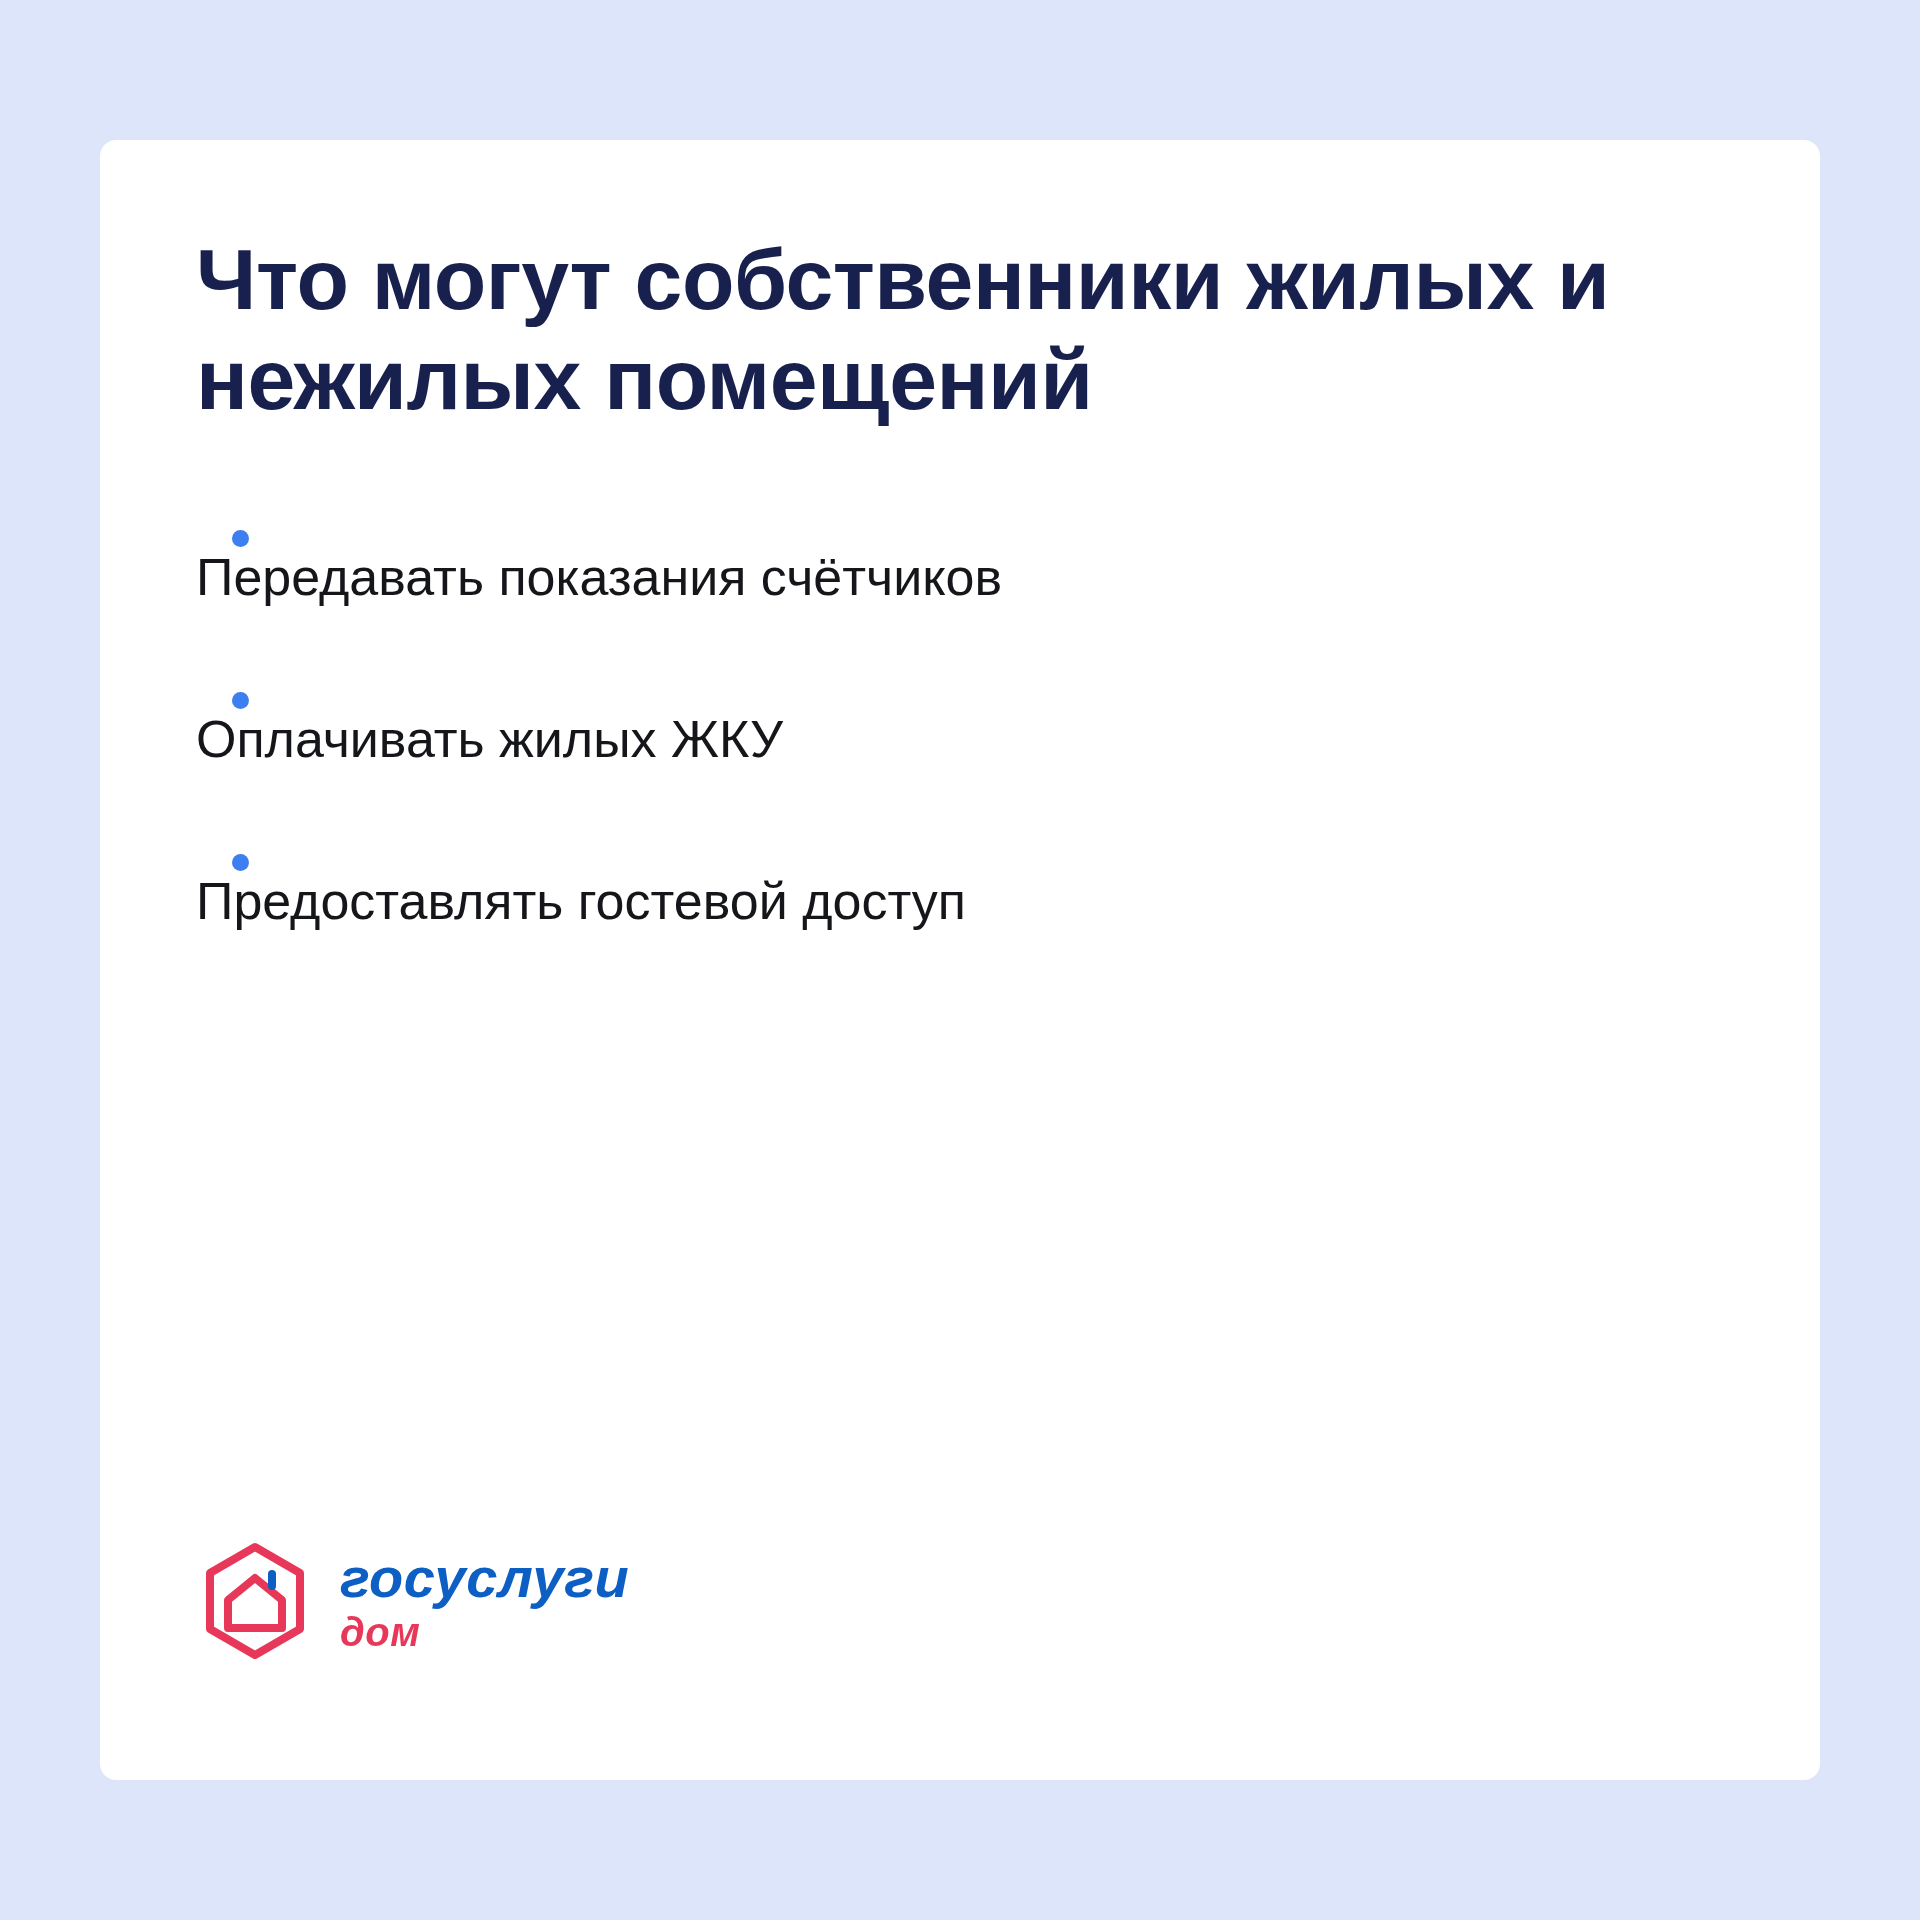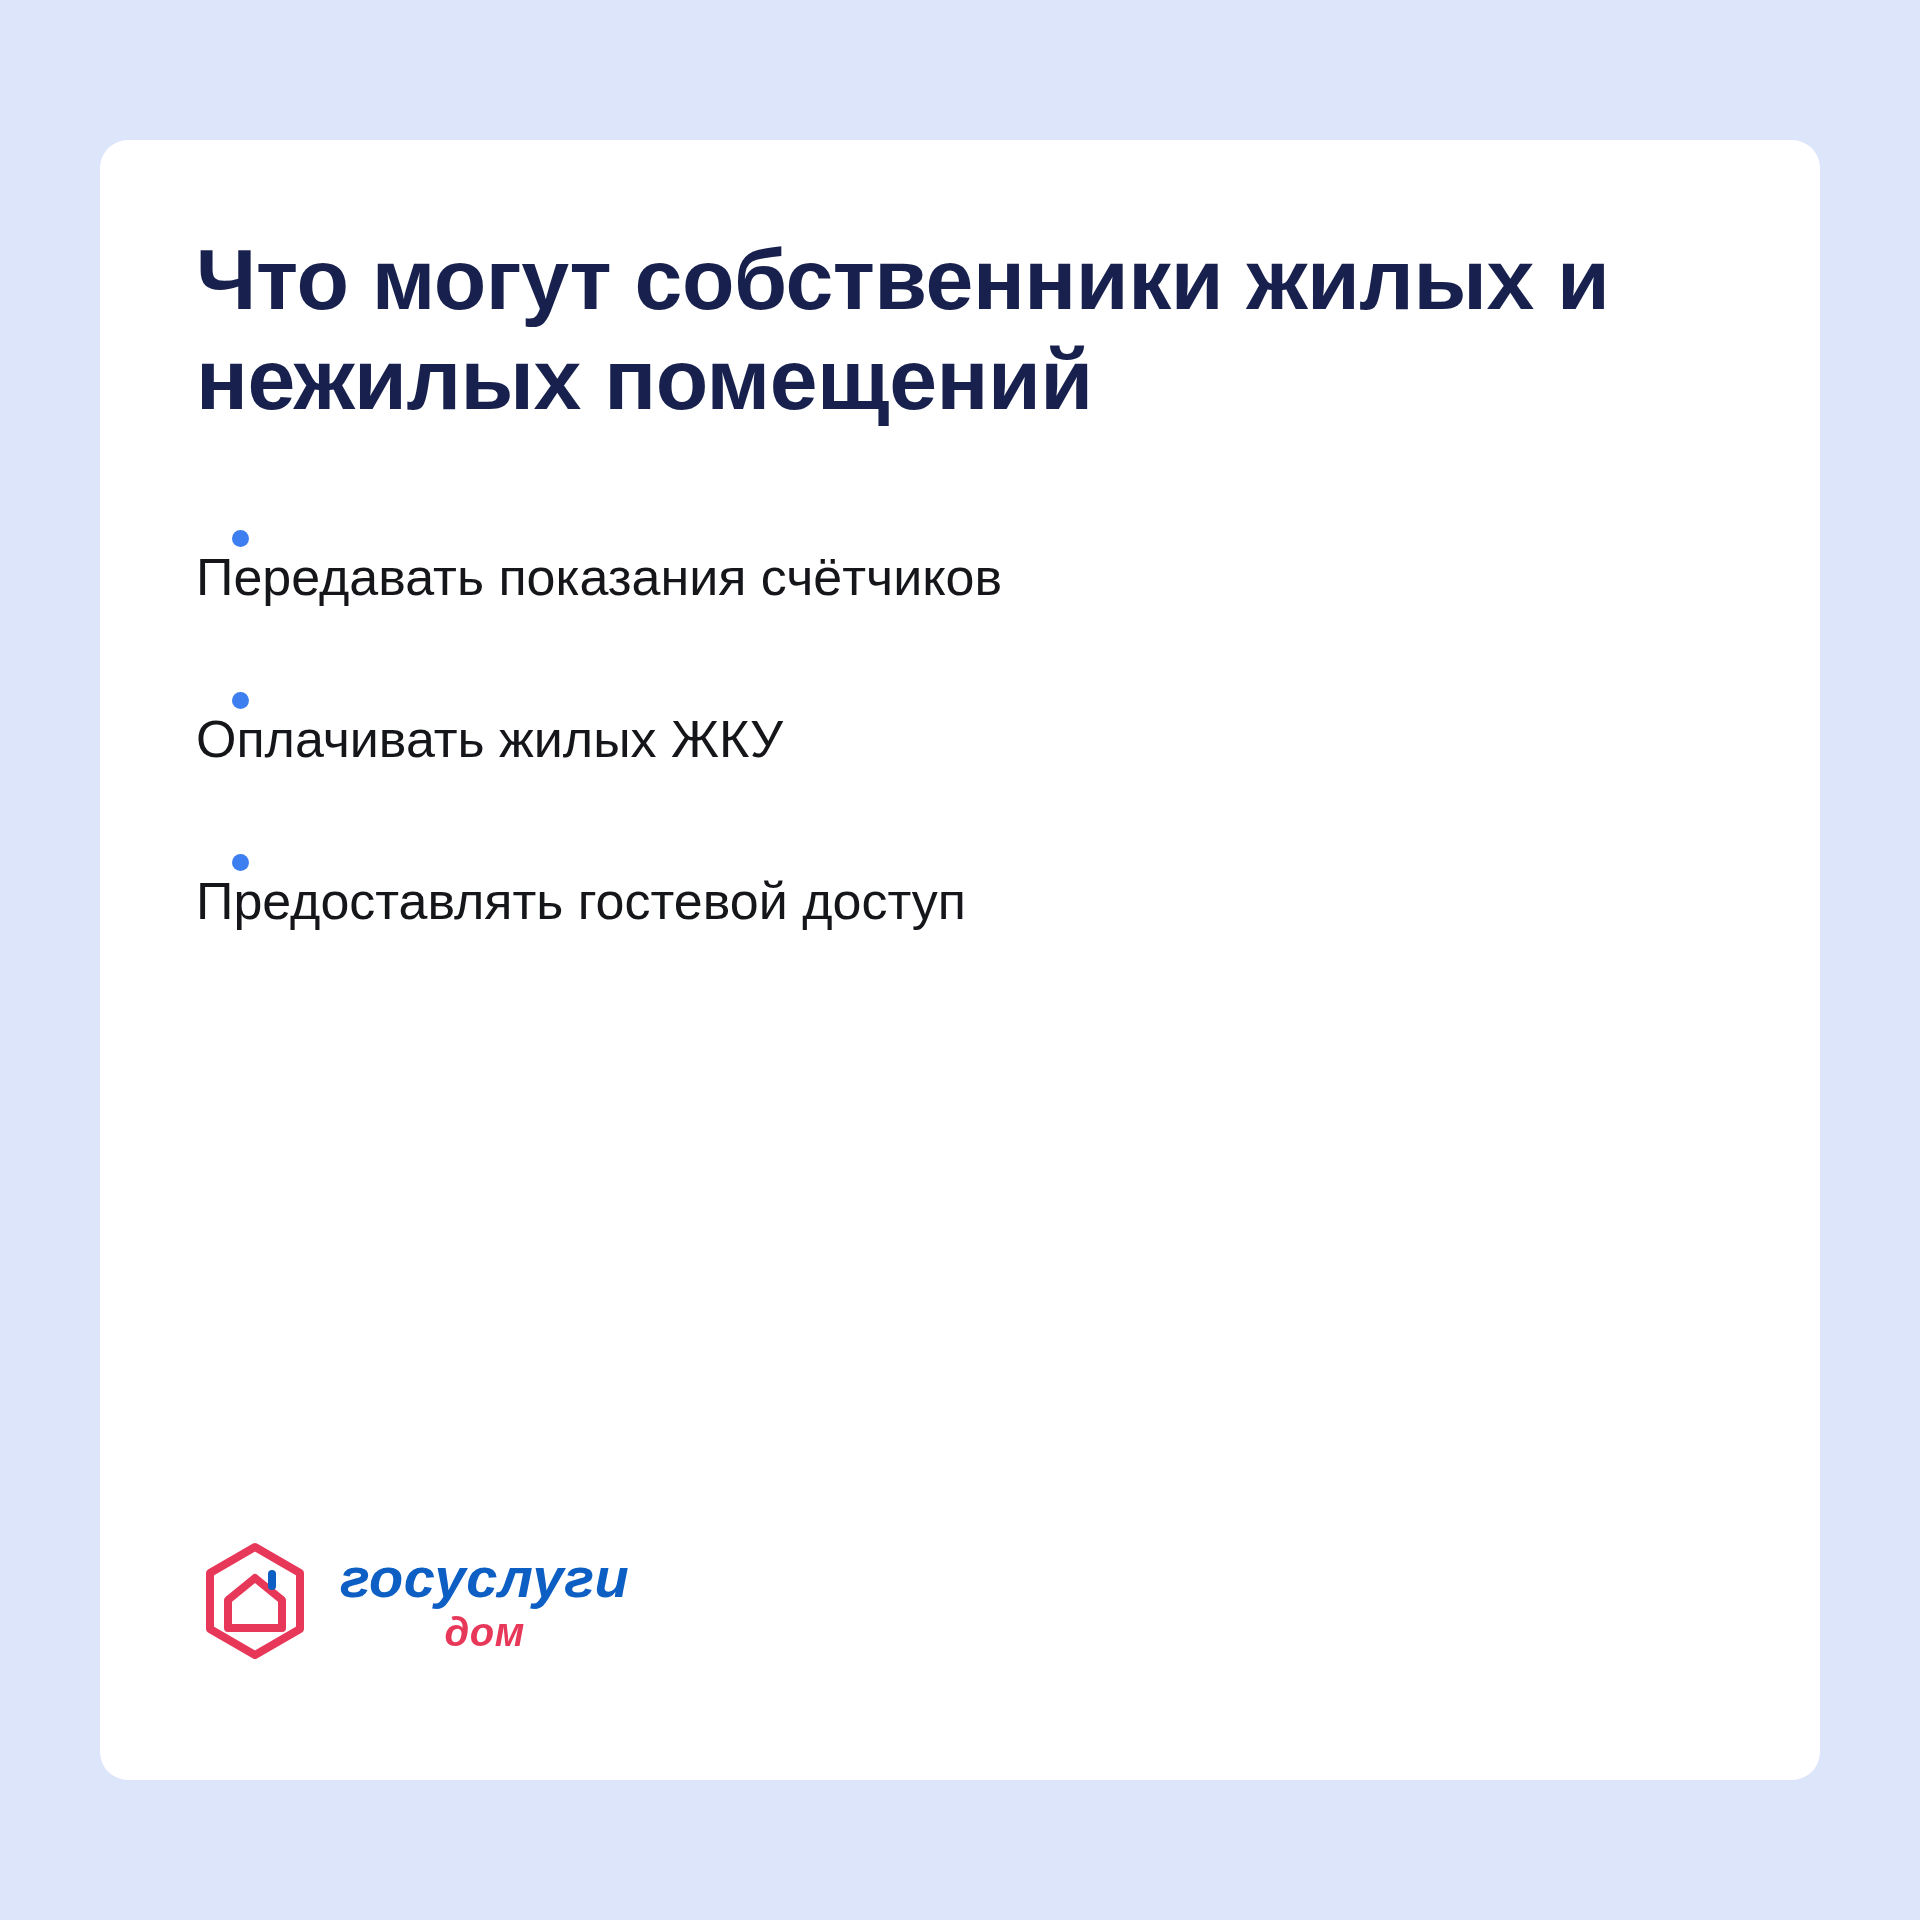--- a/index.html
+++ b/index.html
@@ -20,21 +20,21 @@
     box-sizing: border-box;
     padding: 140px 100px;
     display: flex;
     align-items: stretch;
     justify-content: center;
   }
   .card {
     position: relative;
     flex: 1 1 auto;
     background: #ffffff;
-    border-radius: 28px;
+    border-radius: 16px;
     box-sizing: border-box;
     padding: 90px 96px 80px 96px;
     display: flex;
     flex-direction: column;
   }
   .title {
     font-size: 86px;
     line-height: 1.16;
     font-weight: bold;
     color: #18214d;
@@ -70,21 +70,20 @@
     font-size: 52px;
     line-height: 1.18;
     color: #15161a;
     font-weight: 400;
   }
   .footer {
     margin-top: auto;
     display: flex;
     align-items: center;
     padding-bottom: 40px;
-    text-align: center;
   }
   .logo-mark {
     width: 118px;
     height: 118px;
     flex: 0 0 auto;
     margin-right: 26px;
   }
   .logo-text {
     display: flex;
     flex-direction: column;

